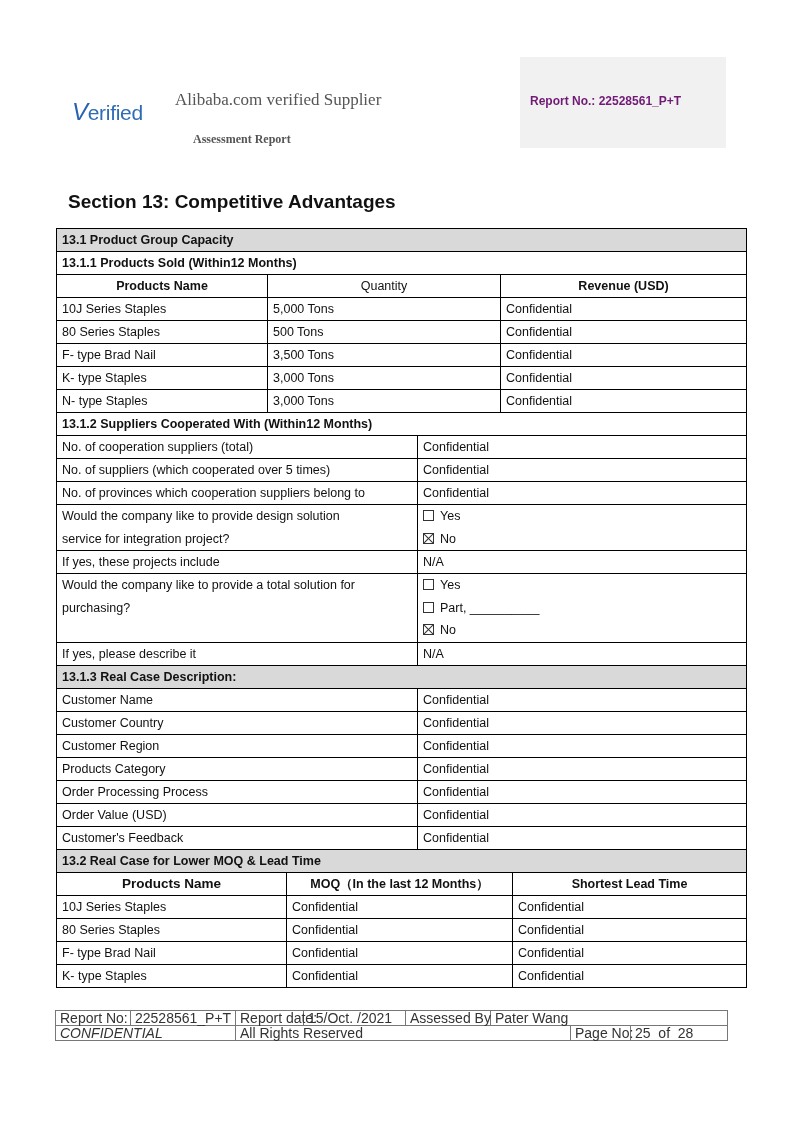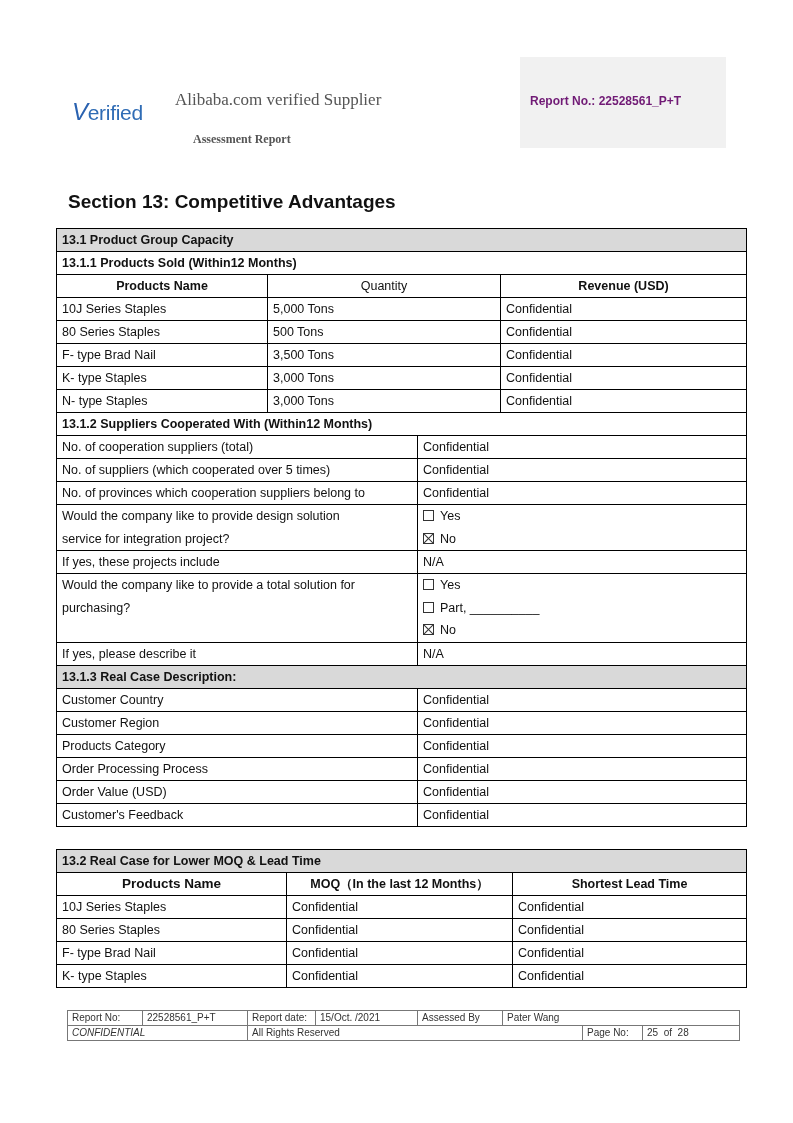--- a/index.html
+++ b/index.html
@@ -32,22 +32,22 @@
   .multi { line-height: 22.5px !important; height: auto !important; vertical-align: top; padding-top: 0; }
   .cb { display: inline-block; width: 11px; height: 11px; border: 1px solid #333; vertical-align: -1px;
         margin-right: 6px; position: relative; box-sizing: border-box; }
   .cb.x::before, .cb.x::after { content: ""; position: absolute; left: 4px; top: -2px; width: 1px; height: 13px;
         background: #333; }
   .cb.x::before { transform: rotate(45deg); }
   .cb.x::after { transform: rotate(-45deg); }
   .line { display: block; }
 
   
-  table.footer { position: absolute; left: 67px; top: 1010px; width: 672px; border-collapse: collapse;
-                 table-layout: fixed; font-size: 10px; color: #333; padding-left: 40px; }
+  table.footer { position: absolute; left: 55px; top: 1010px; width: 672px; border-collapse: collapse;
+                 table-layout: fixed; font-size: 14px; color: #333; padding-left: 40px; }
   table.footer td { border: 1px solid #777; padding: 0 4px; height: 14px; line-height: 14px; white-space: nowrap; }
   table.footer .it { font-style: italic; }
 </style>
 </head>
 <body>
 
 <div class="header">
   <div class="logo"><span class="v">V</span><span>erified</span></div>
   <div class="brand-title">Alibaba.com verified Supplier</div>
   <div class="brand-sub">Assessment Report</div>
@@ -144,20 +144,24 @@
       <span class="line"><span class="cb x"></span><span>No</span></span>
     </td>
   </tr>
   <tr>
     <td colspan="2">If yes, please describe it</td>
     <td colspan="2">N/A</td>
   </tr>
 
   <tr class="gray">
     <td colspan="4" class="b">13.1.3 Real Case Description:</td>
+  </tr>
+  <tr>
+    <td colspan="2">Customer Name</td>
+    <td colspan="2" class="c">Confidential</td>
   </tr>
   <tr>
     <td colspan="2">Customer Country</td>
     <td colspan="2" class="c">Confidential</td>
   </tr>
   <tr>
     <td colspan="2">Customer Region</td>
     <td colspan="2" class="c">Confidential</td>
   </tr>
   <tr>

